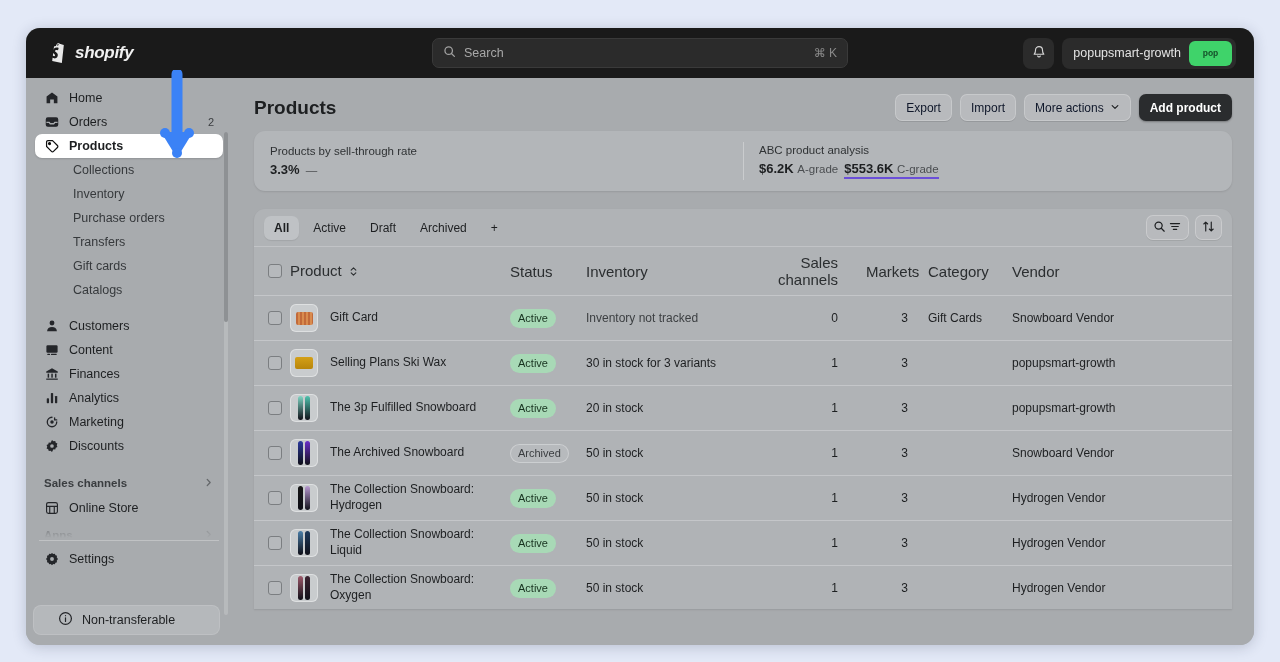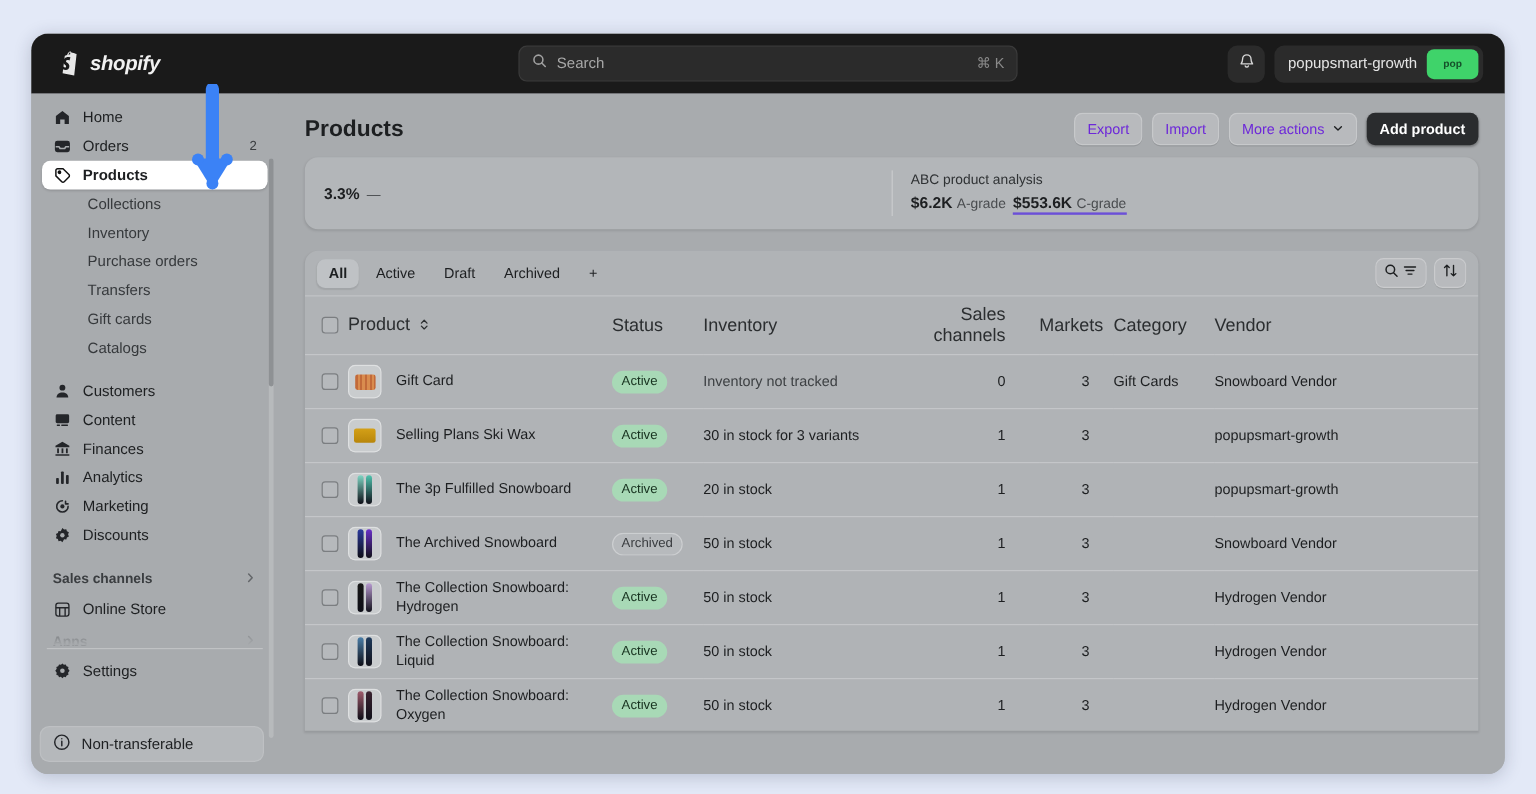--- a/index.html
+++ b/index.html
@@ -122,39 +122,39 @@
   .apps-faded:after {
     content:''; position:absolute; left:0; right:0; bottom:0; height: 11px;
     background: linear-gradient(to top, #a8abae, rgba(168,171,174,0));
   }
   .sb-divider { height: 1px; background: rgba(255,255,255,.28); margin: 2px 4px 6px; }
   .nontrans {
     position: absolute; left: 7px; right: 12px; bottom: 10px;
     height: 30px; border-radius: 8px;
     background: #b5b8bb;
     display: flex; align-items: center; gap: 9px;
-    padding: 0 11px;
+    padding: 0 25px;
     font-size: 12.5px; color: #1d1f21;
     box-shadow: 0 0 0 1px rgba(255,255,255,.12) inset;
   }
 
   
   .main {
     flex: 1; background: #a8abae;
     overflow: hidden; position: relative;
   }
   .page-head {
     display: flex; align-items: center;
     padding: 16px 22px 10px 22px;
   }
   .page-title { font-size: 19px; font-weight: 700; color: #1d1f21; }
   .head-actions { margin-left: auto; display: flex; align-items: center; gap: 8px; }
   .btn {
     height: 27px; border-radius: 7px;
-    background: #b8babd; color: #6d28d9;
+    background: #b8babd; color: #0f172a;
     font-size: 12px; display: flex; align-items: center; gap: 6px;
     padding: 0 11px;
     box-shadow: 0 1px 0 rgba(0,0,0,.10), 0 0 0 1px rgba(255,255,255,.22) inset;
   }
   .btn.primary {
     background: #2a2c2e; color: #fff; font-weight: 600;
     box-shadow: 0 1px 2px rgba(0,0,0,.3);
   }
 
   .cards {
@@ -500,20 +500,21 @@
             </span>
           </div>
           <div class="btn primary">
             <span>Add product</span>
           </div>
         </div>
       </div>
 
       <div class="cards">
         <div class="card">
+          <div class="lbl">Products by sell-through rate</div>
           <div class="val">
             <b>3.3%</b>
             <span class="muted">—</span>
           </div>
         </div>
         <div class="card">
           <div class="lbl">ABC product analysis</div>
           <div class="val">
             <span>
               <b>$6.2K</b>

